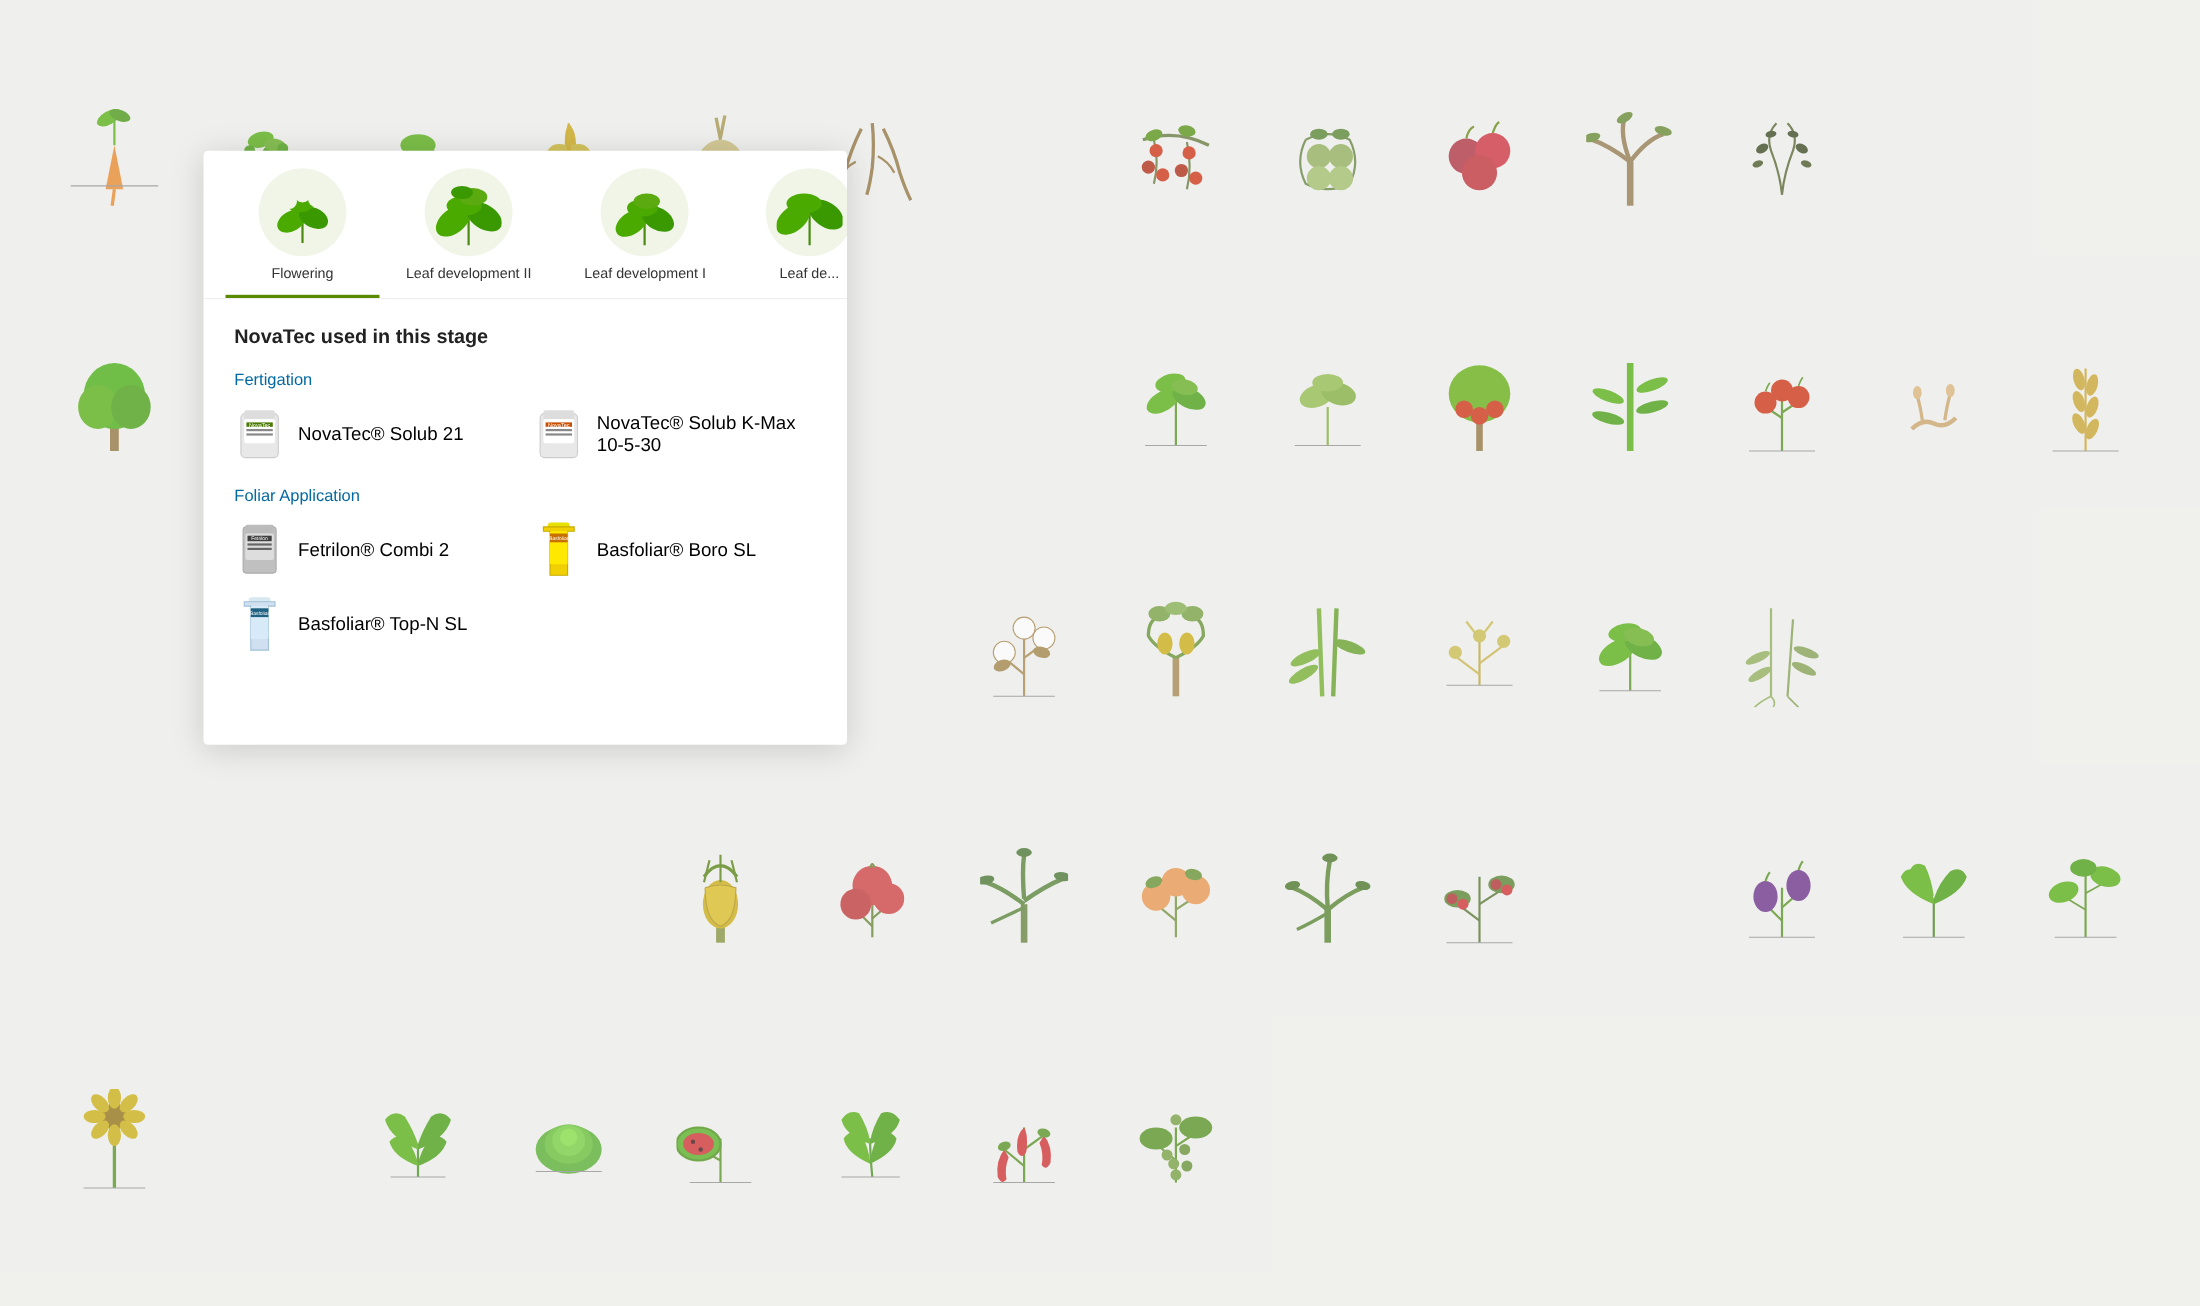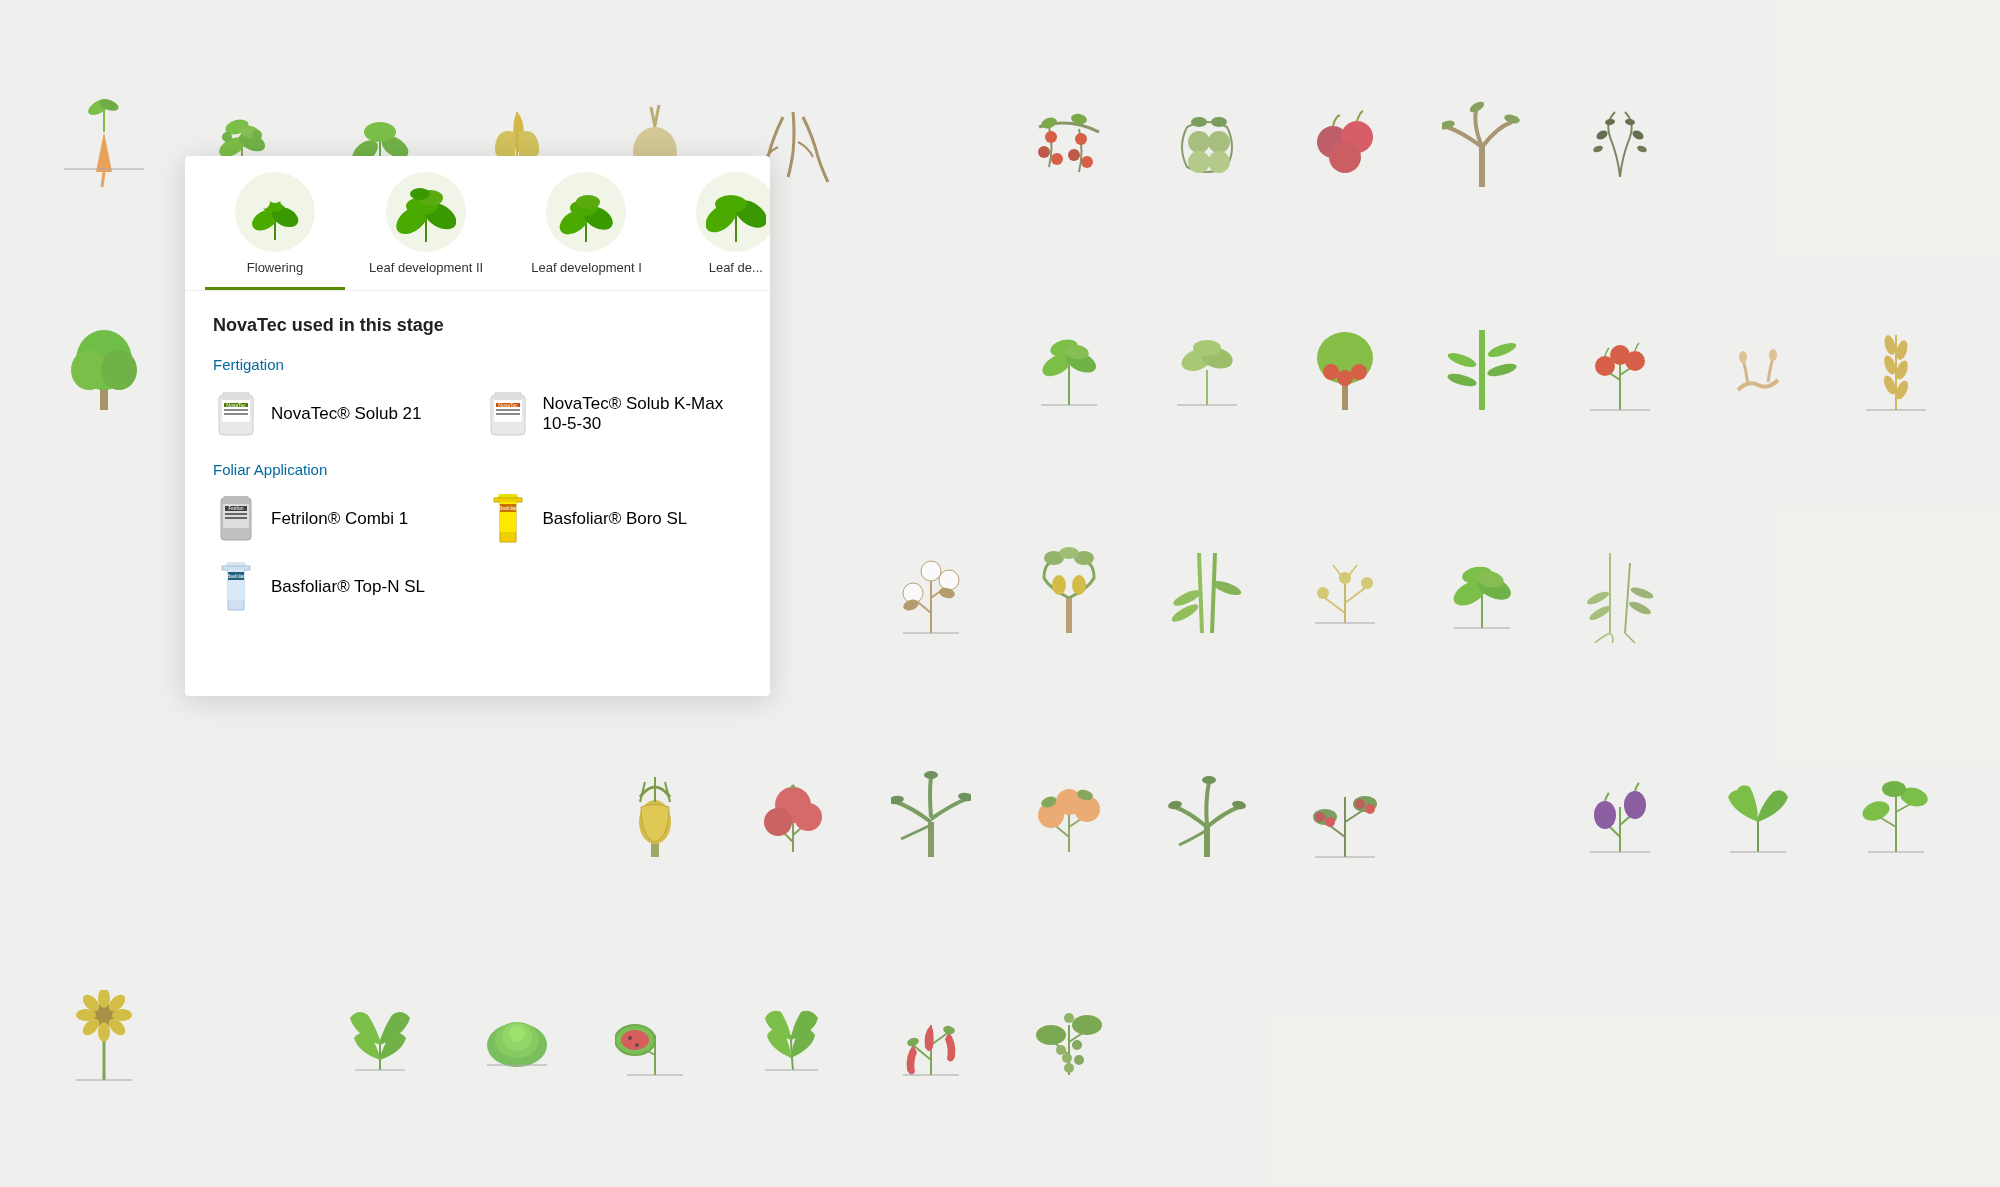--- a/index.html
+++ b/index.html
@@ -37,21 +37,21 @@
       position: absolute;
       top: 0; left: 0;
       width: 100%; height: 100%;
       z-index: 10;
       background: rgba(240,240,237,0.3);
     }
 
     
     .modal {
       position: absolute;
-      top: 156px;
+      top: 137px;
       left: 185px;
       width: 585px;
       height: 540px;
       background: #fff;
       border-radius: 4px;
       box-shadow: 0 4px 30px rgba(0,0,0,0.15);
       overflow: hidden;
       z-index: 20;
     }
 
@@ -754,21 +754,21 @@
               <svg width="44" height="54" viewBox="0 0 44 54">
                 <rect x="7" y="6" width="30" height="42" rx="3" fill="#c0c0c0" stroke="#aaa" stroke-width="1"></rect>
                 <rect x="9" y="4" width="26" height="8" rx="2" fill="#bbb"></rect>
                 <rect x="9" y="12" width="26" height="24" rx="2" fill="#ddd"></rect>
                 <rect x="11" y="14" width="22" height="5" fill="#404040"></rect>
                 <rect x="11" y="21" width="22" height="2" fill="#666"></rect>
                 <rect x="11" y="25" width="22" height="2" fill="#666"></rect>
                 <text x="22" y="18" font-size="4.5" fill="white" text-anchor="middle" font-family="Arial">Fetrilon</text>
               </svg>
             </div>
-            <span class="product-name">Fetrilon® Combi 1</span>
+            <span class="product-name">Fetrilon® Combi 2</span>
           </div>
 
           <div class="product-item">
             <div class="product-img">
               <svg width="44" height="54" viewBox="0 0 44 54">
                 <rect x="12" y="2" width="20" height="8" rx="3" fill="#e8e000"></rect>
                 <path d="M8,10 L14,10 L14,50 L30,50 L30,10 L36,10 L36,6 L8,6 Z" fill="#f0d000" stroke="#c8aa00" stroke-width="1"></path>
                 <rect x="14" y="10" width="16" height="30" rx="1" fill="#ffe800"></rect>
                 <rect x="14" y="12" width="16" height="8" fill="#c87000"></rect>
                 <text x="22" y="18" font-size="4.5" fill="white" text-anchor="middle" font-family="Arial">Basfoliar</text>

